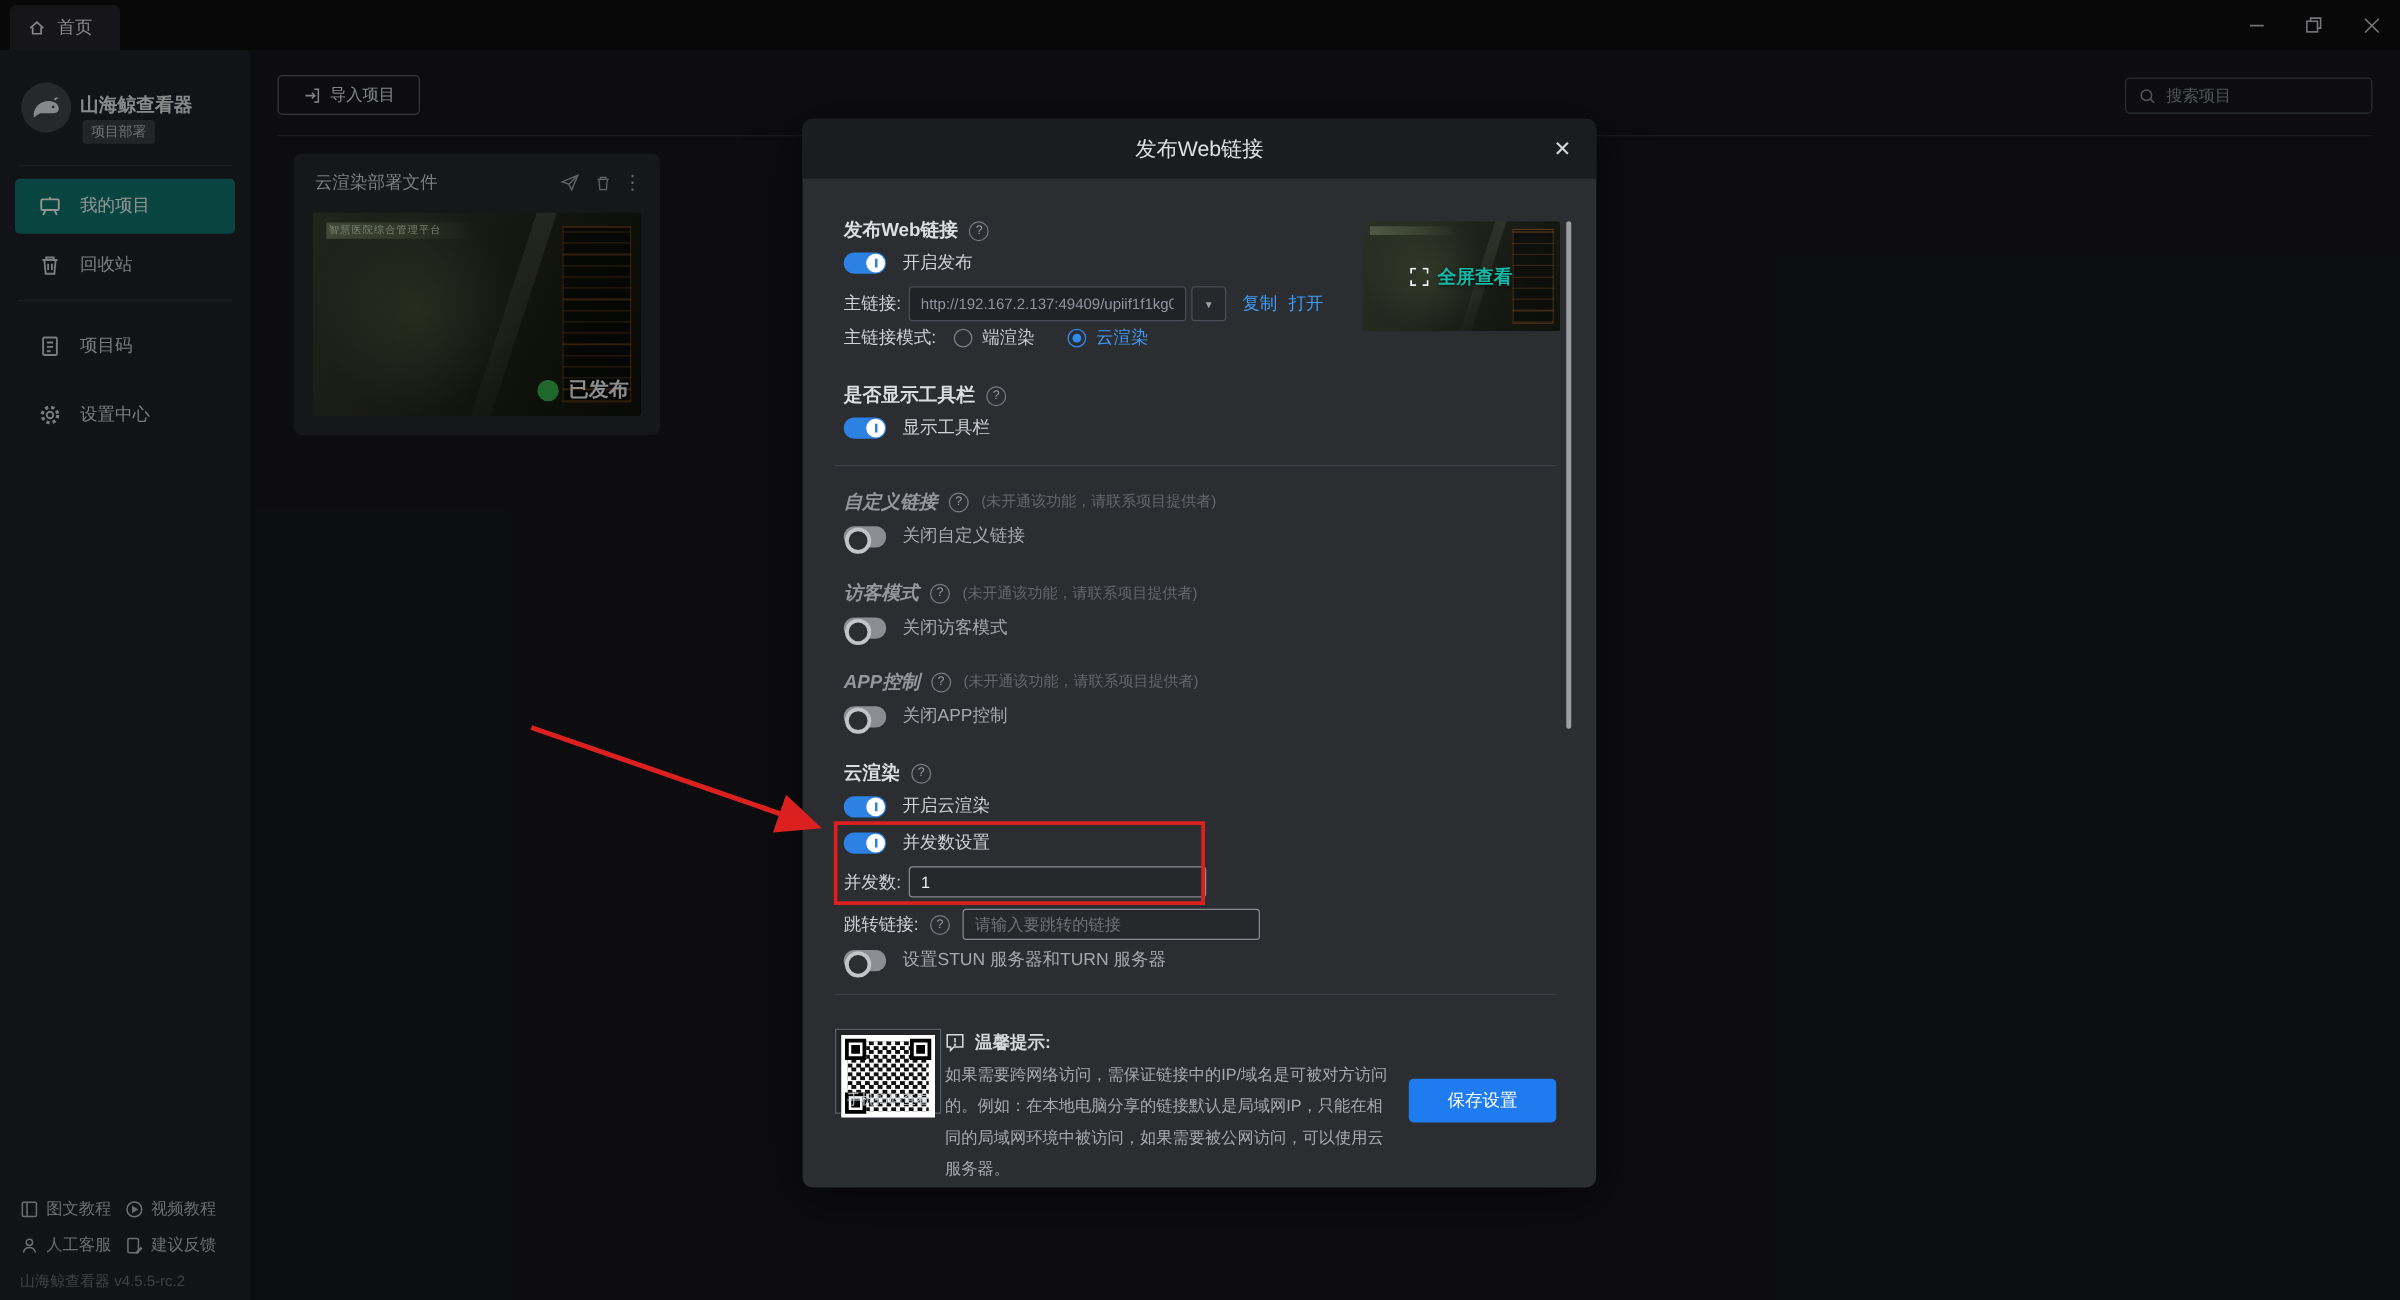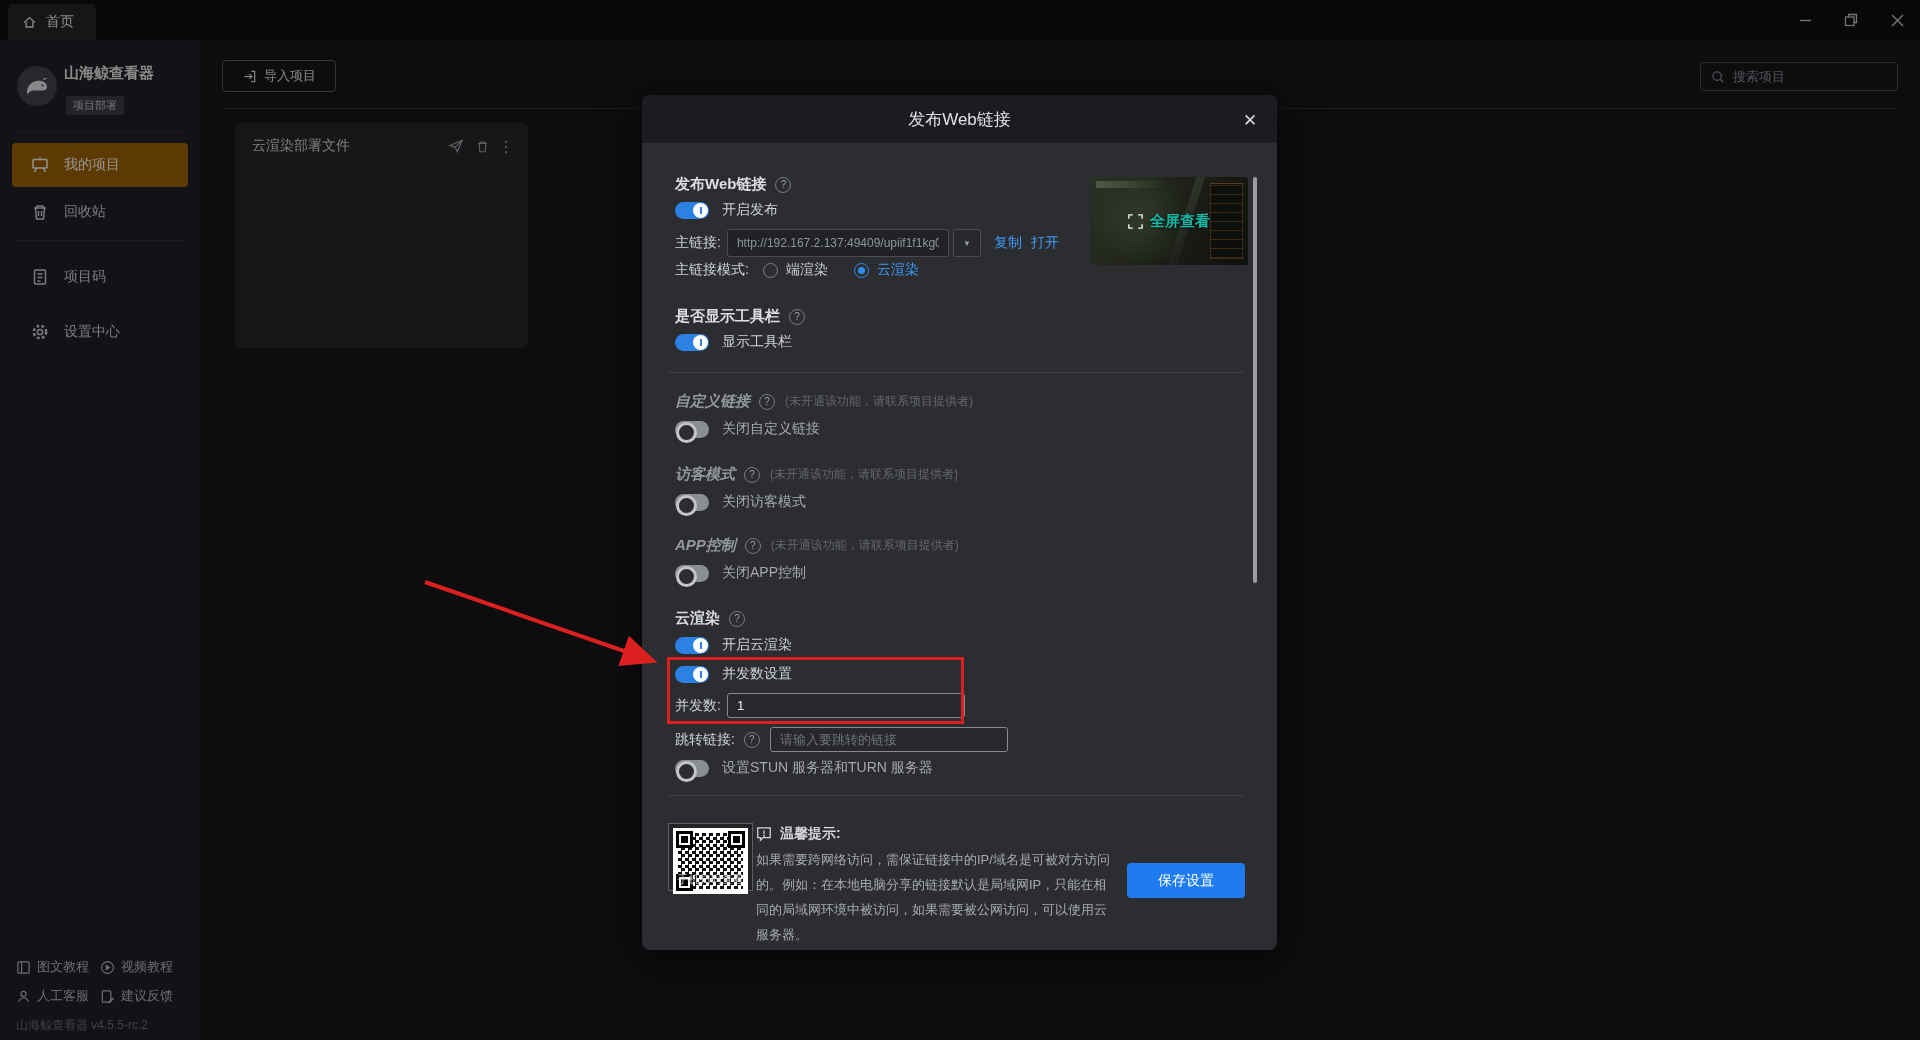--- a/index.html
+++ b/index.html
@@ -9,25 +9,25 @@
 
   
   #topbar { position:absolute; left:0; top:0; width:1920px; height:40px; background:#0e0e11; z-index:10; }
   #home-tab { position:absolute; left:8px; top:4px; width:88px; height:36px; background:#26272c; border-radius:5px 5px 0 0; display:flex; align-items:center; gap:9px; padding-left:14px; color:#e9eaec; font-size:14px; }
   #win-controls { position:absolute; right:0; top:0; height:40px; display:flex; }
   .winbtn { width:46px; height:40px; display:flex; align-items:center; justify-content:center; color:#c7c9cc; }
 
   
   #sidebar { position:absolute; left:0; top:40px; width:200px; height:1000px; background:#1f2126; z-index:5; }
   #logo-avatar { position:absolute; left:17px; top:26px; width:40px; height:40px; border-radius:50%; background:#43464c; display:flex; align-items:center; justify-content:center; }
-  #app-name { position:absolute; left:64px; top:24px; font-size:15px; font-weight:700; color:#eceded; }
+  #app-name { position:absolute; left:64px; top:35px; font-size:15px; font-weight:700; color:#eceded; }
   #app-badge { position:absolute; left:66px; top:56px; font-size:11px; color:#c2c5c9; background:#3c3f45; border-radius:3px; padding:2px 7px; }
   .side-divider { position:absolute; left:14px; width:172px; height:1px; background:#32343a; }
   .menu-item { position:absolute; left:12px; width:176px; height:44px; border-radius:4px; display:flex; align-items:center; gap:14px; padding-left:18px; font-size:14px; color:#d2d4d8; }
-  .menu-item.active { background:#a16207; color:#ffffff; }
+  .menu-item.active { background:#0f766e; color:#ffffff; }
   .menu-item .mi { width:20px; height:20px; color:inherit; }
   .flink { position:absolute; display:flex; align-items:center; gap:6px; font-size:13px; color:#b9bcc1;justify-content:space-between; }
   #version { position:absolute; left:16px; top:977px; font-size:12px; color:#6e7177; width:184px; }
 
   
   #main { position:absolute; left:200px; top:40px; width:1720px; height:1000px; background:#17181c; }
   #import-btn { position:absolute; left:22px; top:20px; width:114px; height:32px; border:1px solid #5a5d64; border-radius:4px; background:transparent; color:#e2e4e7; font-size:13px; display:flex; align-items:center; justify-content:center; gap:7px; }
   #main-divider { position:absolute; left:22px; top:68px; width:1676px; height:1px; background:#2c2e33; }
   #search-box { position:absolute; left:1500px; top:22px; width:198px; height:29px; border:1px solid #4a4d53; border-radius:4px; display:flex; align-items:center; gap:8px; padding:0 10px; color:#8b8e94; }
   #search-box input { background:transparent; border:none; outline:none; color:#aeb1b6; font-size:13px; width:140px; font-family:inherit; }
@@ -247,20 +247,32 @@
     <div class="card-ic" style="right:36px">
       <svg width="15" height="15" viewBox="0 0 20 20" fill="none" stroke="#a6a9ae" stroke-width="1.4">
           <path d="M4 6h12"></path>
           <path d="M7 6V4h6v2"></path>
           <path d="M5.5 6l1 11h7l1-11"></path>
         </svg>
     </div>
     <div class="card-ic" style="right:12px">
         <span>⋮</span>
       </div>
+    <div id="card-thumb">
+      <div class="scene">
+        <div class="titlebar"></div>
+        <div class="road"></div>
+        <div class="panel"></div>
+        <div class="thumb-title">智慧医院综合管理平台</div>
+      </div>
+      <div id="card-status">
+        <div id="status-dot"></div>
+        <span>已发布</span>
+      </div>
+    </div>
   </div>
 </div>
 
 <div id="overlay"></div>
 
 <div id="modal">
   <div id="modal-header">
     <span>发布Web链接</span>
   </div>
   <div id="modal-close">✕</div>

